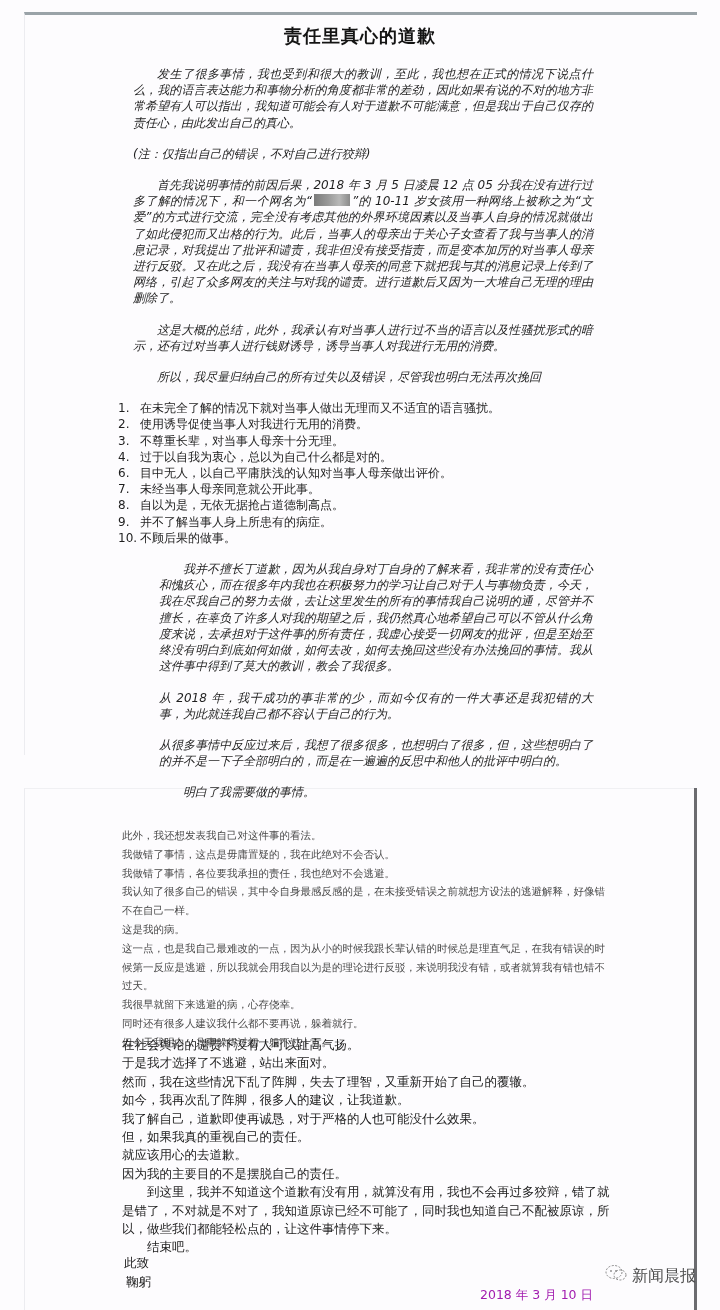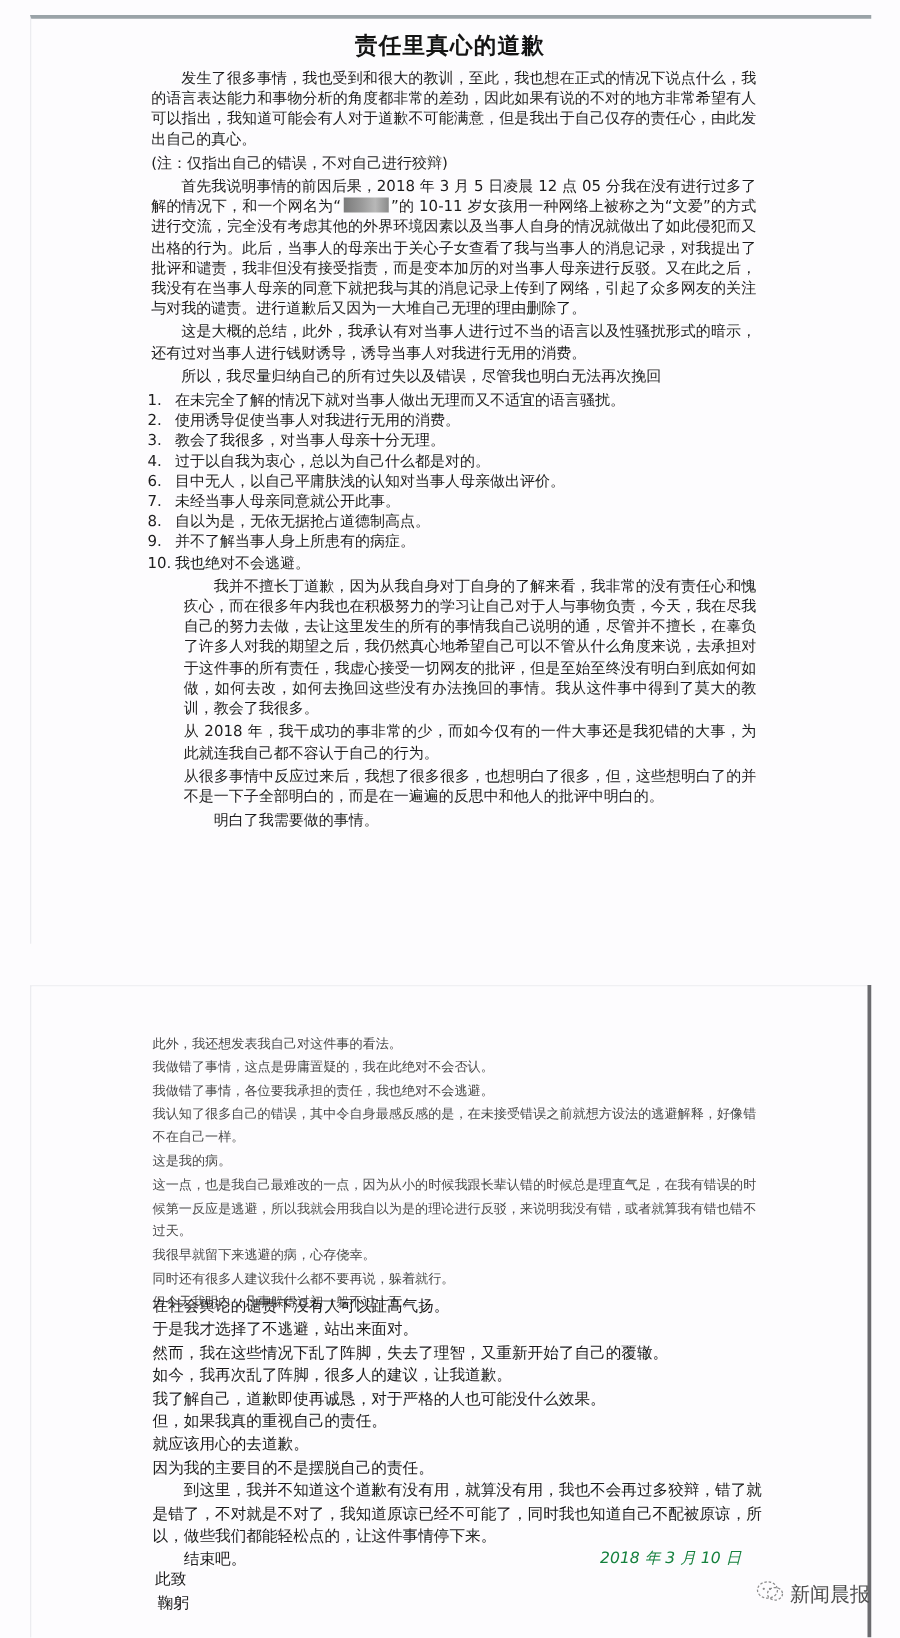--- a/index.html
+++ b/index.html
@@ -41,21 +41,21 @@
       letter-spacing: 1px;
       color: #141414;
     }
     .p1-text {
       position: absolute;
       left: 118px; width: 490px;
       font-size: 12px;
       line-height: 16.2px;
       color: #1e1e1e;
     }
-    .p1-text p { margin: 3px; text-align: justify; }
+    .p1-text p { margin: 15px; text-align: justify; font-style: italic; }
     .indent { text-indent: 2em; }
     .indent1 { text-indent: 1em; }
     .ol { margin: 0; padding: 0; list-style: none; }
     .ol li { margin: 0; }
     .ol .num { display: inline-block; width: 22px; }
     .block2 { padding-left: 26px; }
     .p2-faint {
       position: absolute;
       left: 122px; width: 492px; top: 826px;
       font-size: 10.5px;
@@ -76,24 +76,23 @@
       position: absolute;
       left: 122px; top: 1253px;
       font-size: 12.5px;
       line-height: 19px;
       color: #1c1c1c;
       text-align: center;
     }
     .closing p { margin: 0; }
     .date {
       position: absolute;
-      left: 480px; top: 1238px;
+      left: 480px; top: 1287px;
       font-size: 12.5px;
-      color: #15803d;
-      font-style: italic;
+      color: #a21caf;
     }
     .watermark {
       position: absolute;
       left: 604px; top: 1263px;
       display: flex; align-items: flex-end;
       font-size: 16px;
       color: #4d4d4d;
     }
     .watermark svg { margin-right: 4px; }
     .redact {
@@ -115,27 +114,27 @@
 
 <div class="p1-text" style="top:51px;">
   <p class="indent">发生了很多事情，我也受到和很大的教训，至此，我也想在正式的情况下说点什么，我的语言表达能力和事物分析的角度都非常的差劲，因此如果有说的不对的地方非常希望有人可以指出，我知道可能会有人对于道歉不可能满意，但是我出于自己仅存的责任心，由此发出自己的真心。</p>
   <p>(注：仅指出自己的错误，不对自己进行狡辩)</p>
   <p class="indent"><span>首先我说明事情的前因后果，2018 年 3 月 5 日凌晨 12 点 05 分我在没有进行过多了解的情况下，和一个网名为“</span><span class="redact"></span><span>”的 10-11 岁女孩用一种网络上被称之为“文爱”的方式进行交流，完全没有考虑其他的外界环境因素以及当事人自身的情况就做出了如此侵犯而又出格的行为。此后，当事人的母亲出于关心子女查看了我与当事人的消息记录，对我提出了批评和谴责，我非但没有接受指责，而是变本加厉的对当事人母亲进行反驳。又在此之后，我没有在当事人母亲的同意下就把我与其的消息记录上传到了网络，引起了众多网友的关注与对我的谴责。进行道歉后又因为一大堆自己无理的理由删除了。</span></p>
   <p class="indent">这是大概的总结，此外，我承认有对当事人进行过不当的语言以及性骚扰形式的暗示，还有过对当事人进行钱财诱导，诱导当事人对我进行无用的消费。</p>
   <p class="indent">所以，我尽量归纳自己的所有过失以及错误，尽管我也明白无法再次挽回</p>
   <ul class="ol">
     <li><span class="num">1.</span><span>在未完全了解的情况下就对当事人做出无理而又不适宜的语言骚扰。</span></li>
     <li><span class="num">2.</span><span>使用诱导促使当事人对我进行无用的消费。</span></li>
-    <li><span class="num">3.</span><span>教会了我很多，对当事人母亲十分无理。</span></li>
+    <li><span class="num">3.</span><span>不尊重长辈，对当事人母亲十分无理。</span></li>
     <li><span class="num">4.</span><span>过于以自我为衷心，总以为自己什么都是对的。</span></li>
     <li><span class="num">6.</span><span>目中无人，以自己平庸肤浅的认知对当事人母亲做出评价。</span></li>
     <li><span class="num">7.</span><span>未经当事人母亲同意就公开此事。</span></li>
     <li><span class="num">8.</span><span>自以为是，无依无据抢占道德制高点。</span></li>
     <li><span class="num">9.</span><span>并不了解当事人身上所患有的病症。</span></li>
-    <li><span class="num">10.</span><span>我也绝对不会逃避。</span></li>
+    <li><span class="num">10.</span><span>不顾后果的做事。</span></li>
   </ul>
   <div class="block2">
     <p class="indent">我并不擅长丁道歉，因为从我自身对丁自身的了解来看，我非常的没有责任心和愧疚心，而在很多年内我也在积极努力的学习让自己对于人与事物负责，今天，我在尽我自己的努力去做，去让这里发生的所有的事情我自己说明的通，尽管并不擅长，在辜负了许多人对我的期望之后，我仍然真心地希望自己可以不管从什么角度来说，去承担对于这件事的所有责任，我虚心接受一切网友的批评，但是至始至终没有明白到底如何如做，如何去改，如何去挽回这些没有办法挽回的事情。我从这件事中得到了莫大的教训，教会了我很多。</p>
     <p>从 2018 年，我干成功的事非常的少，而如今仅有的一件大事还是我犯错的大事，为此就连我自己都不容认于自己的行为。</p>
     <p>从很多事情中反应过来后，我想了很多很多，也想明白了很多，但，这些想明白了的并不是一下子全部明白的，而是在一遍遍的反思中和他人的批评中明白的。</p>
     <p class="indent">明白了我需要做的事情。</p>
   </div>
 </div>
 
 <div class="p2-faint">

